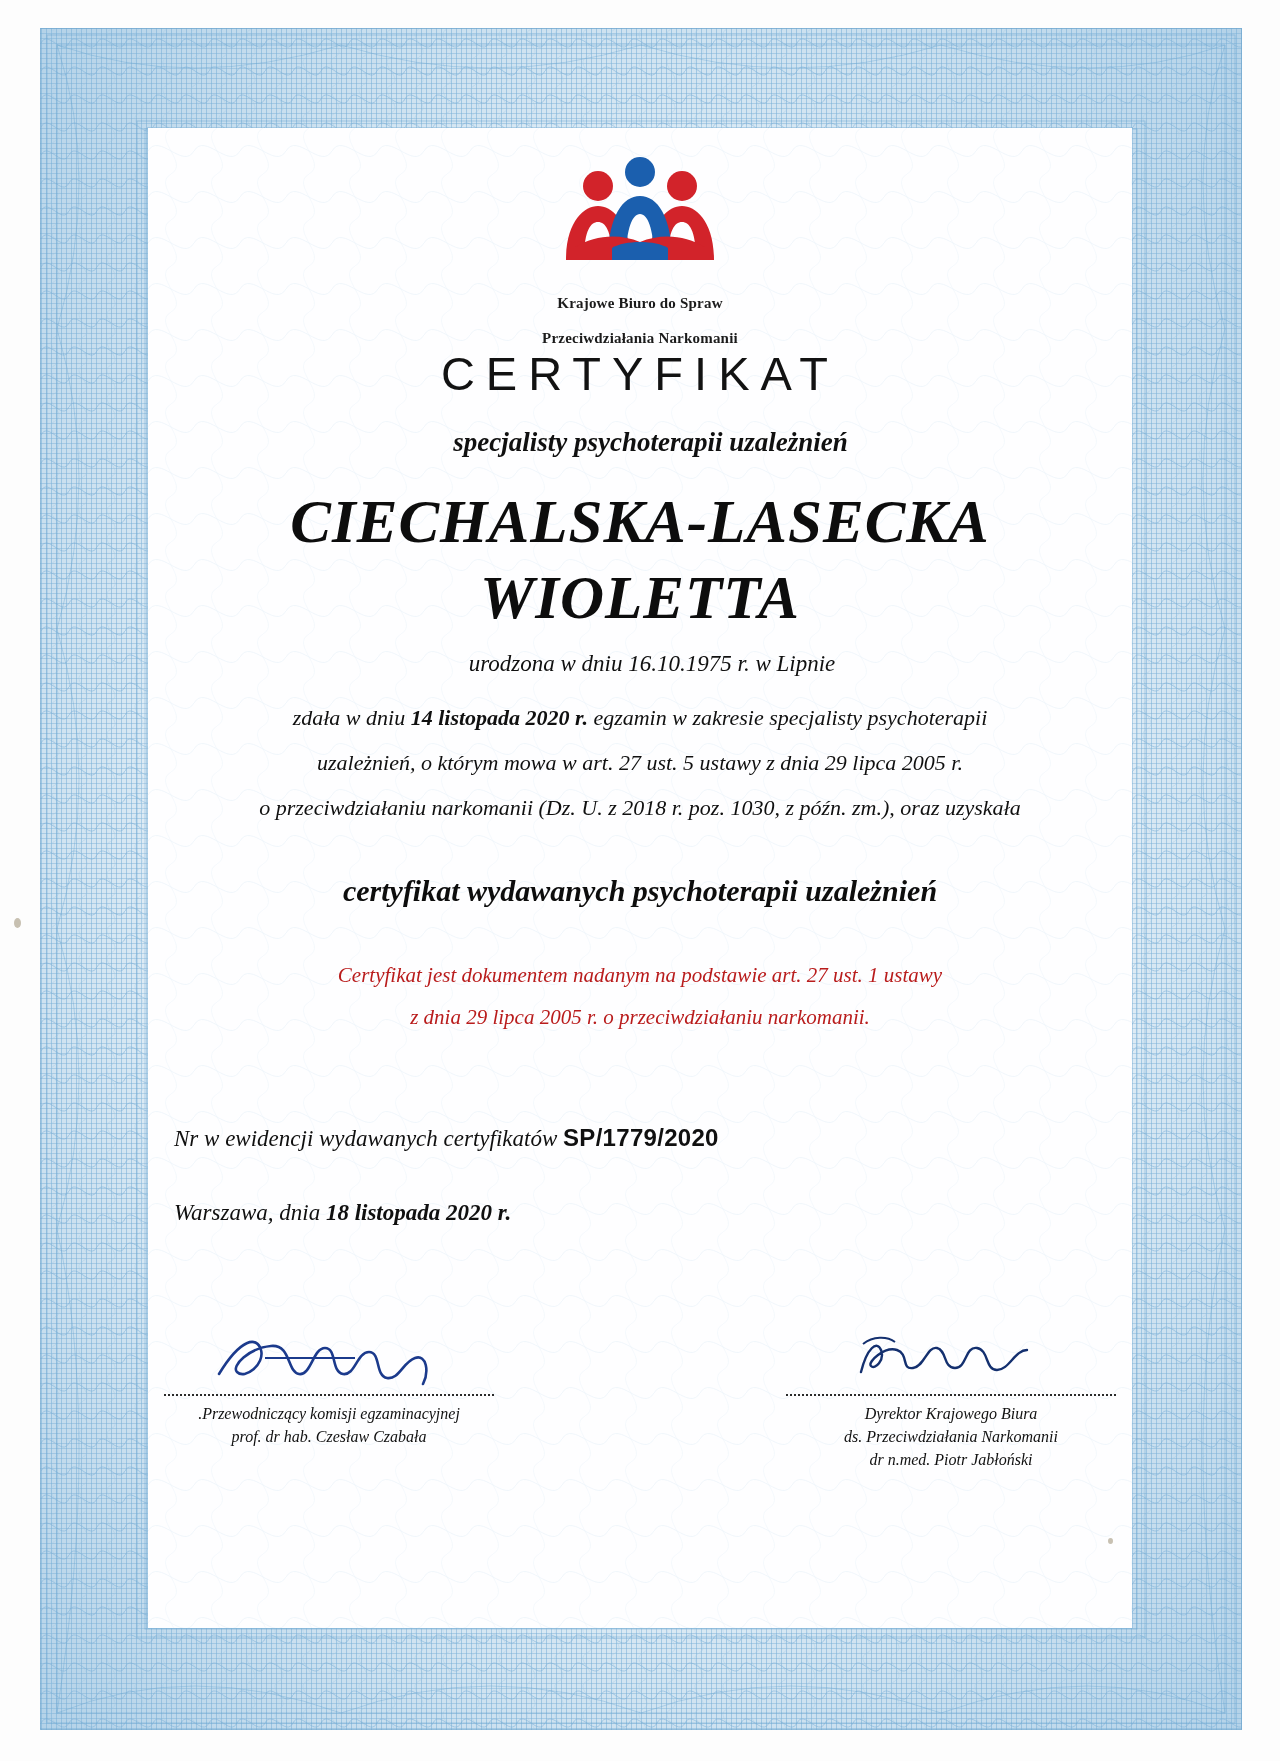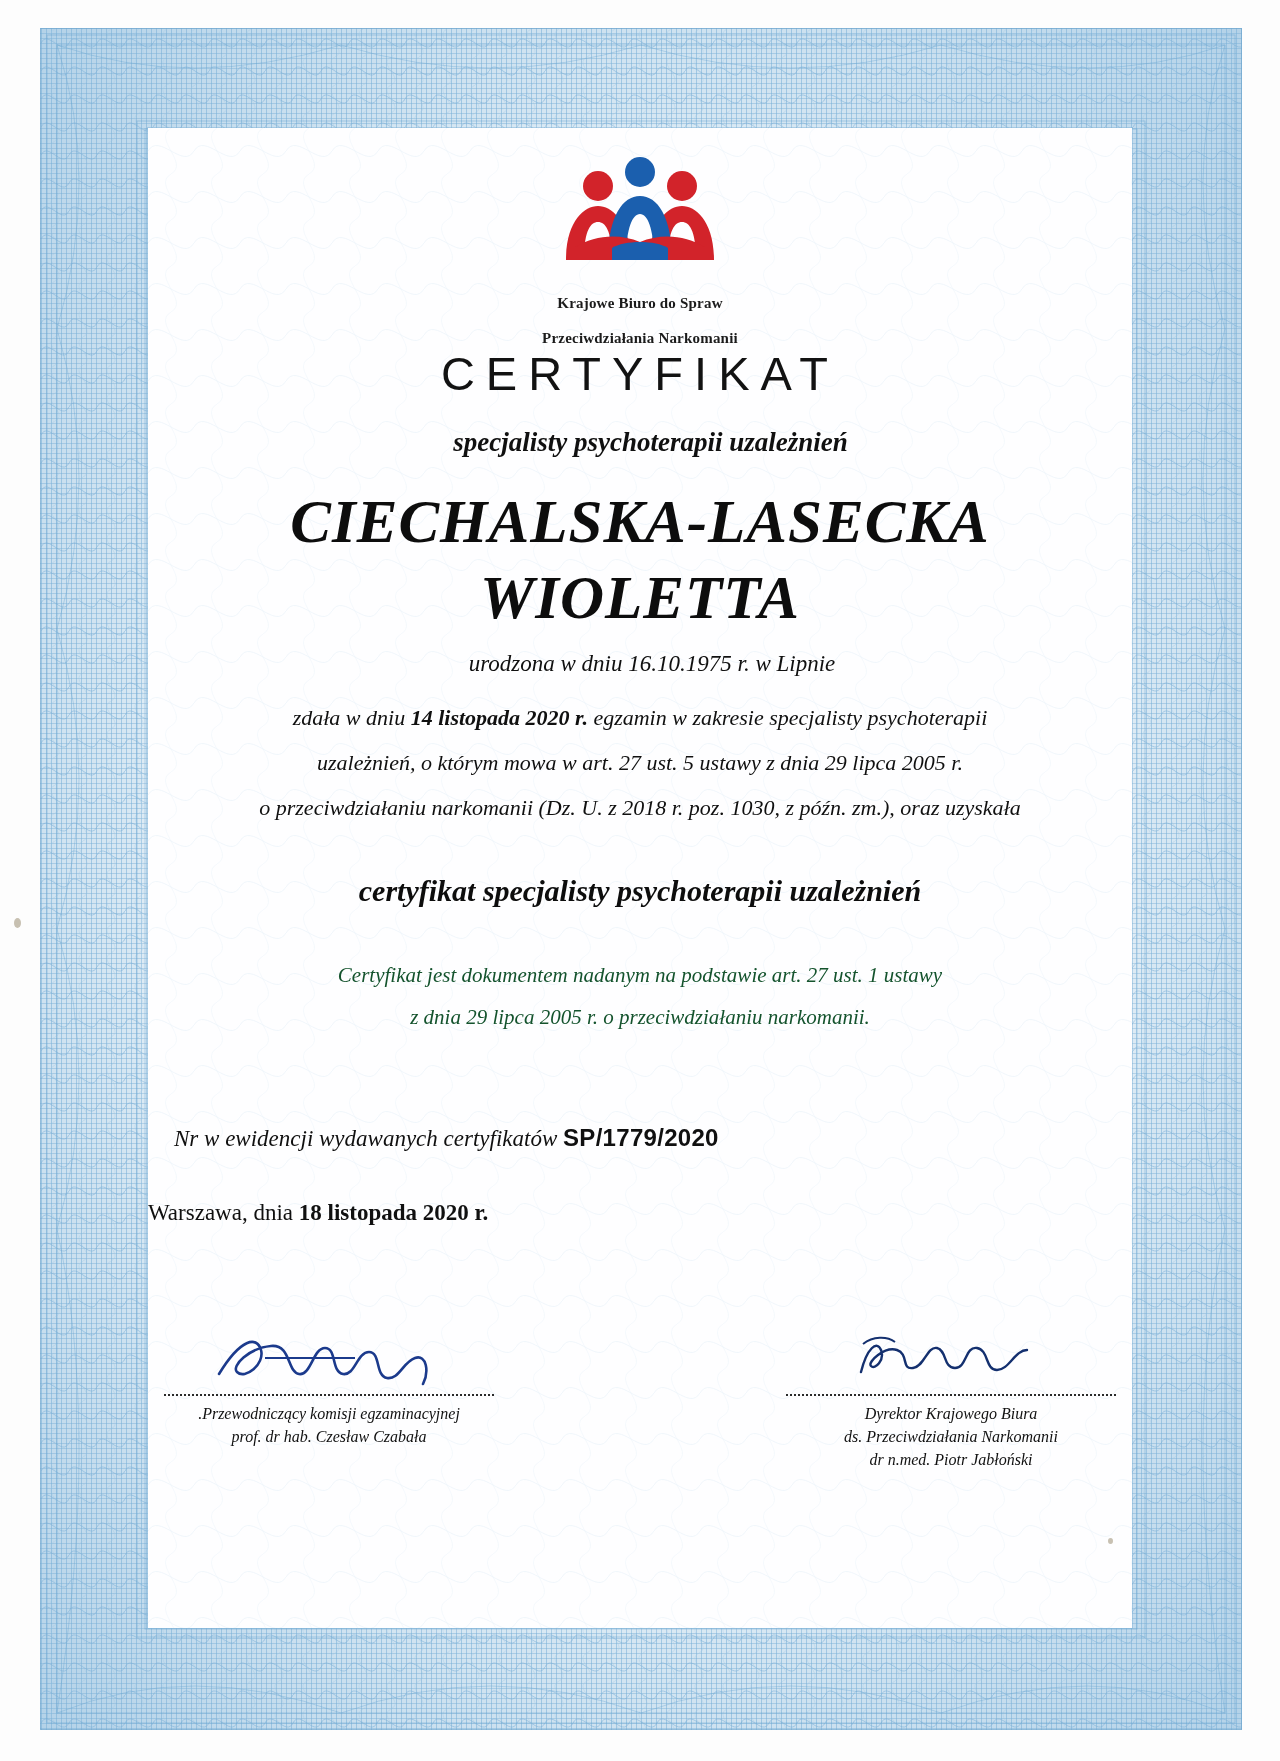--- a/index.html
+++ b/index.html
@@ -144,21 +144,21 @@
   }
 
   .note {
     margin: 0 auto;
     width: 800px;
     margin-top: 46px;
     font-family: "Liberation Serif", serif;
     font-style: italic;
     font-size: 21px;
     line-height: 2.0;
-    color: #14532d;
+    color: #b91c1c;
   }
 
   .registry {
     margin-top: 86px;
     text-align: left;
     padding-left: 26px;
     font-family: "Liberation Serif", serif;
     font-style: italic;
     font-size: 23px;
     color: #101010;
@@ -167,21 +167,23 @@
     font-family: "Liberation Sans", sans-serif;
     font-style: normal;
     font-weight: bold;
     font-size: 24px;
     letter-spacing: 0.3px;
   }
 
   .place-date {
     margin-top: 48px;
     text-align: left;
-    font-family: "Liberation Serif", serif;
+    padding-left: 26px;
+    font-family: "Liberation Serif", serif;
+    font-style: italic;
     font-size: 23px;
     color: #101010;
   }
   .place-date .b { font-weight: bold; }
 
   
   .signatures {
     position: absolute;
     left: 0;
     top: 1200px;
@@ -299,21 +301,21 @@
     <div class="birth">urodzona w dniu 16.10.1975 r. w Lipnie</div>
 
     <div class="body-par">
       <div>
         <span>zdała w dniu </span><span class="b">14 listopada 2020 r.</span><span> egzamin w zakresie specjalisty psychoterapii</span>
       </div>
       <div>uzależnień, o którym mowa w art. 27 ust. 5 ustawy z dnia 29 lipca 2005 r.</div>
       <div>o przeciwdziałaniu narkomanii (Dz. U. z 2018 r. poz. 1030, z późn. zm.), oraz uzyskała</div>
     </div>
 
-    <div class="award">certyfikat specjalisty psychoterapii uzależnień</div>
+    <div class="award">certyfikat wydawanych psychoterapii uzależnień</div>
 
     <div class="note">
       <div>Certyfikat jest dokumentem nadanym na podstawie art. 27 ust. 1 ustawy</div>
       <div>z dnia 29 lipca 2005 r. o przeciwdziałaniu narkomanii.</div>
     </div>
 
     <div class="registry">
       <span>Nr w ewidencji wydawanych certyfikatów </span><span class="num">SP/1779/2020</span>
     </div>
 

